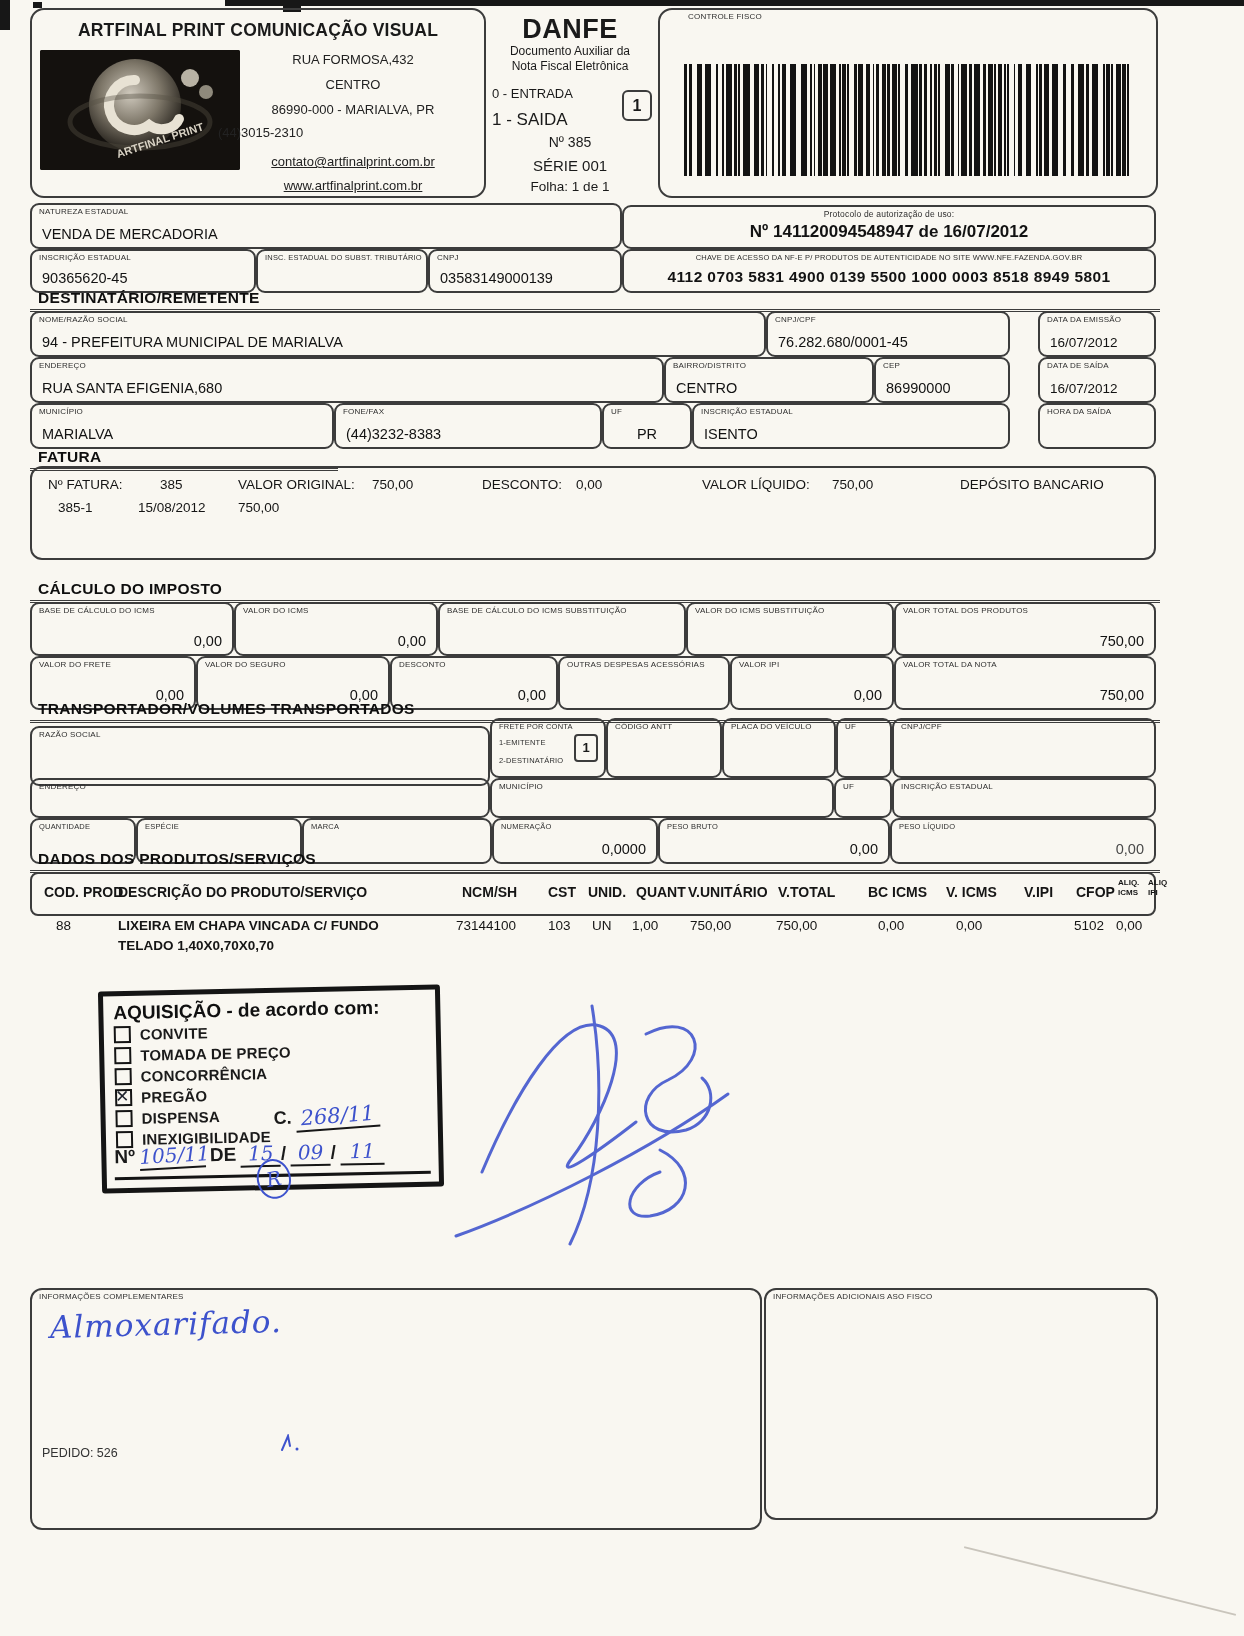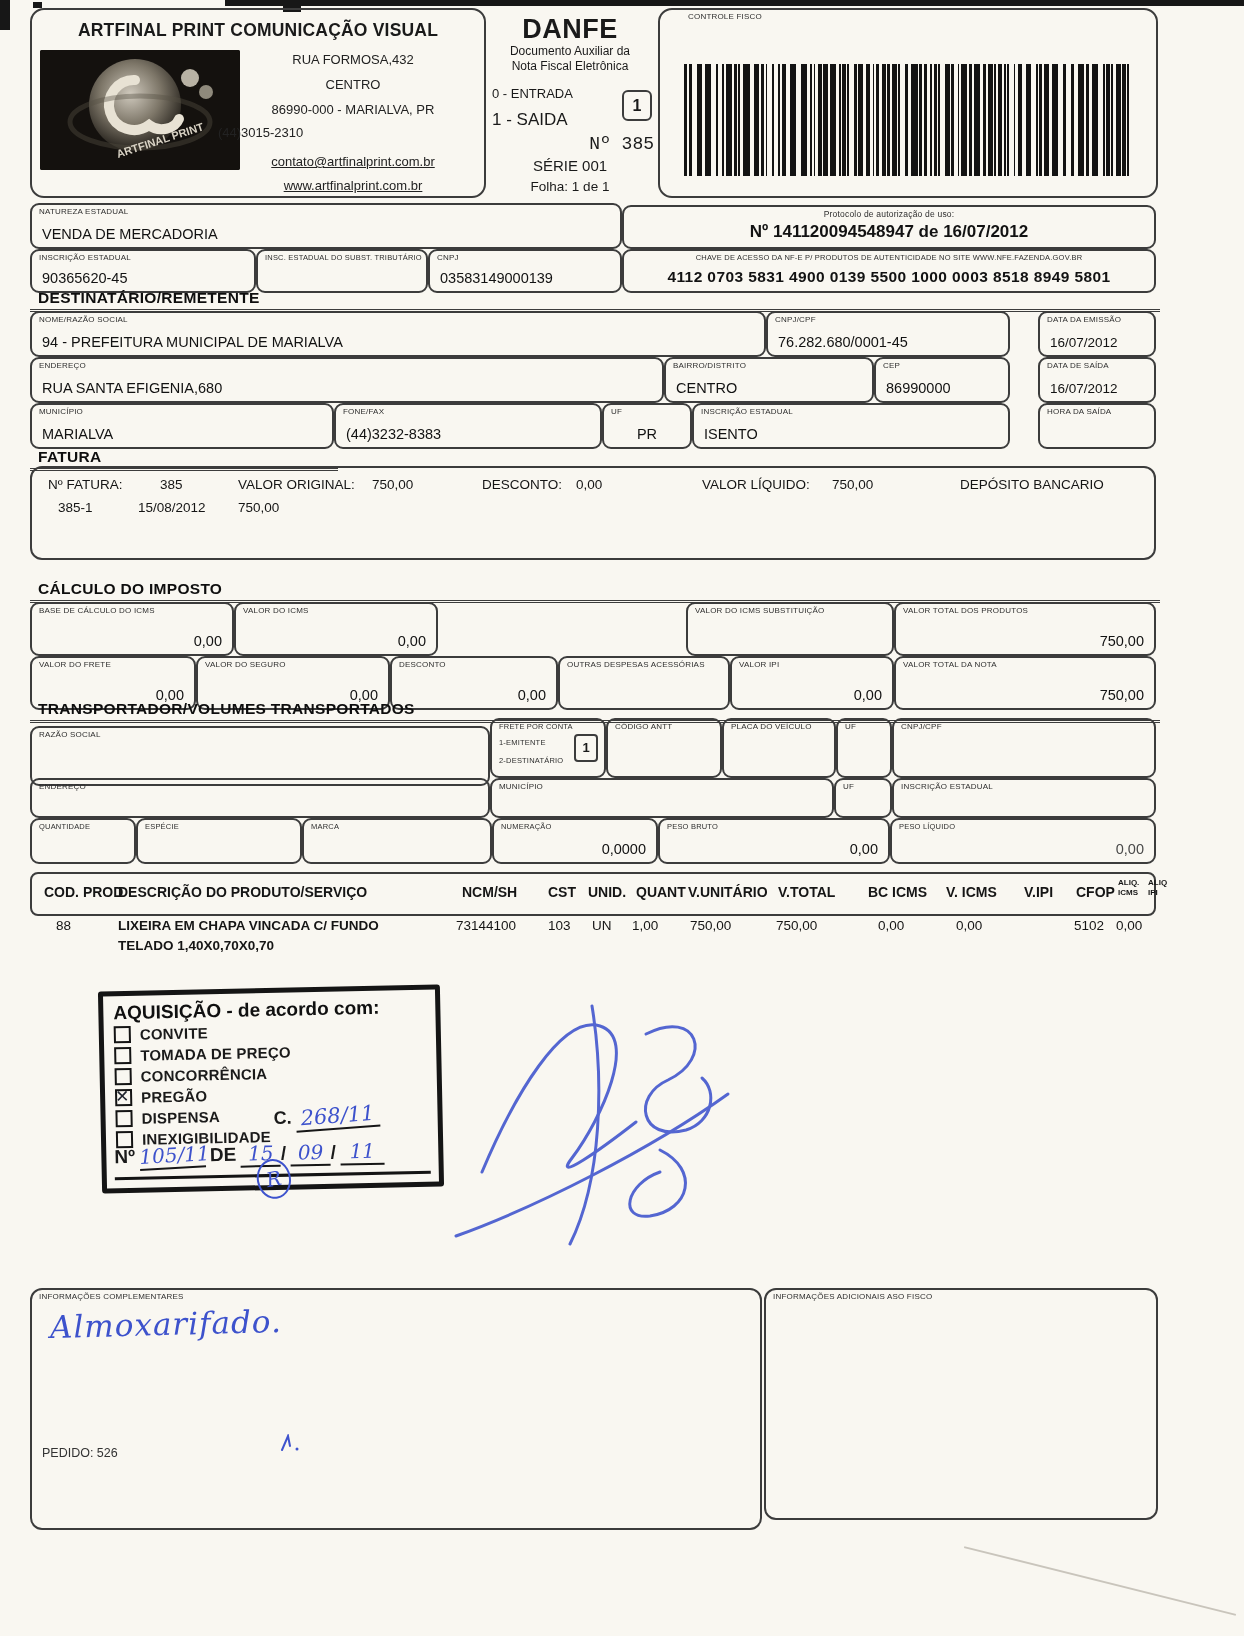--- a/index.html
+++ b/index.html
@@ -79,21 +79,21 @@
     <div class="emit-line link" style="top:168px;">www.artfinalprint.com.br</div>
   </div>
 
   <div class="abs" style="left:486px;top:14px;width:168px;height:182px;">
     <div class="danfe-title" style="position:absolute;top:0;width:100%;text-align:center;">DANFE</div>
     <div class="danfe-sub" style="position:absolute;top:30px;width:100%;text-align:center;">Documento Auxiliar da</div>
     <div class="danfe-sub" style="position:absolute;top:45px;width:100%;text-align:center;">Nota Fiscal Eletrônica</div>
     <div style="position:absolute;top:72px;left:6px;font-size:13px;">0 - ENTRADA</div>
     <div style="position:absolute;top:96px;left:6px;font-size:17px;">1 - SAIDA</div>
     <div class="typebox" style="right:2px;top:76px;">1</div>
-    <div style="position:absolute;top:120px;width:100%;text-align:right;font-size:18px;font-family:Liberation Mono, monospace;">Nº 385</div>
+    <div style="position:absolute;top:120px;width:100%;text-align:center;font-size:14px;">Nº 385</div>
     <div style="position:absolute;top:143px;width:100%;text-align:center;font-size:15px;">SÉRIE 001</div>
     <div style="position:absolute;top:165px;width:100%;text-align:center;font-size:13.5px;">Folha: 1 de 1</div>
   </div>
 
   <div class="b b14" style="left:658px;top:8px;width:496px;height:186px;">
     <span class="lbl" style="left:28px;">CONTROLE FISCO</span>
     <div id="barcode">
         <span style="left:0.0px;width:3.2px"></span>
         <span style="left:4.8px;width:3.2px"></span>
         <span style="left:12.8px;width:4.8px"></span>
@@ -265,20 +265,24 @@
 
   <div class="sect" style="top:580px;">CÁLCULO DO IMPOSTO</div>
   <div class="b" style="left:30px;top:602px;width:200px;height:50px;">
     <span class="lbl">BASE DE CÁLCULO DO ICMS</span>
     <span class="val num">0,00</span>
   </div>
   <div class="b" style="left:234px;top:602px;width:200px;height:50px;">
     <span class="lbl">VALOR DO ICMS</span>
     <span class="val num">0,00</span>
   </div>
+  <div class="b" style="left:438px;top:602px;width:244px;height:50px;">
+    <span class="lbl">BASE DE CÁLCULO DO ICMS SUBSTITUIÇÃO</span>
+    <span class="val num"></span>
+  </div>
   <div class="b" style="left:686px;top:602px;width:204px;height:50px;">
     <span class="lbl">VALOR DO ICMS SUBSTITUIÇÃO</span>
     <span class="val num"></span>
   </div>
   <div class="b" style="left:894px;top:602px;width:258px;height:50px;">
     <span class="lbl">VALOR TOTAL DOS PRODUTOS</span>
     <span class="val num">750,00</span>
   </div>
   <div class="b" style="left:30px;top:656px;width:162px;height:50px;">
     <span class="lbl">VALOR DO FRETE</span>
@@ -368,20 +372,21 @@
   </div>
   <div class="b" style="left:658px;top:818px;width:228px;height:42px;">
     <span class="lbl tiny">PESO BRUTO</span>
     <span class="val num">0,00</span>
   </div>
   <div class="b" style="left:890px;top:818px;width:262px;height:42px;">
     <span class="lbl tiny">PESO LÍQUIDO</span>
     <span class="val num" style="color:#4a4a4a;">0,00</span>
   </div>
 
+  <div class="sect" style="top:850px;">DADOS DOS PRODUTOS/SERVIÇOS</div>
   <div class="b" style="left:30px;top:872px;width:1122px;height:40px;border-radius:8px;"></div>
   <span class="th" style="left:44px;top:884px;">COD. PROD</span>
   <span class="th" style="left:118px;top:884px;">DESCRIÇÃO DO PRODUTO/SERVIÇO</span>
   <span class="th" style="left:462px;top:884px;">NCM/SH</span>
   <span class="th" style="left:548px;top:884px;">CST</span>
   <span class="th" style="left:588px;top:884px;">UNID.</span>
   <span class="th" style="left:636px;top:884px;">QUANT</span>
   <span class="th" style="left:688px;top:884px;">V.UNITÁRIO</span>
   <span class="th" style="left:778px;top:884px;">V.TOTAL</span>
   <span class="th" style="left:868px;top:884px;">BC ICMS</span>

